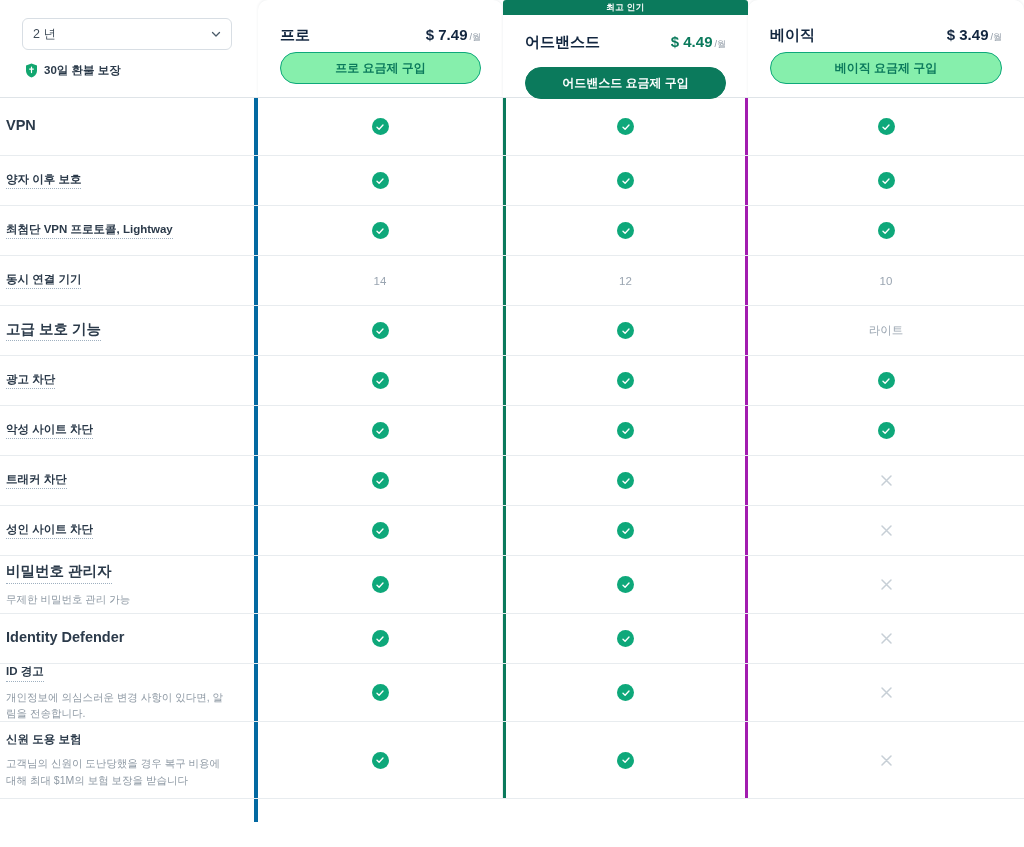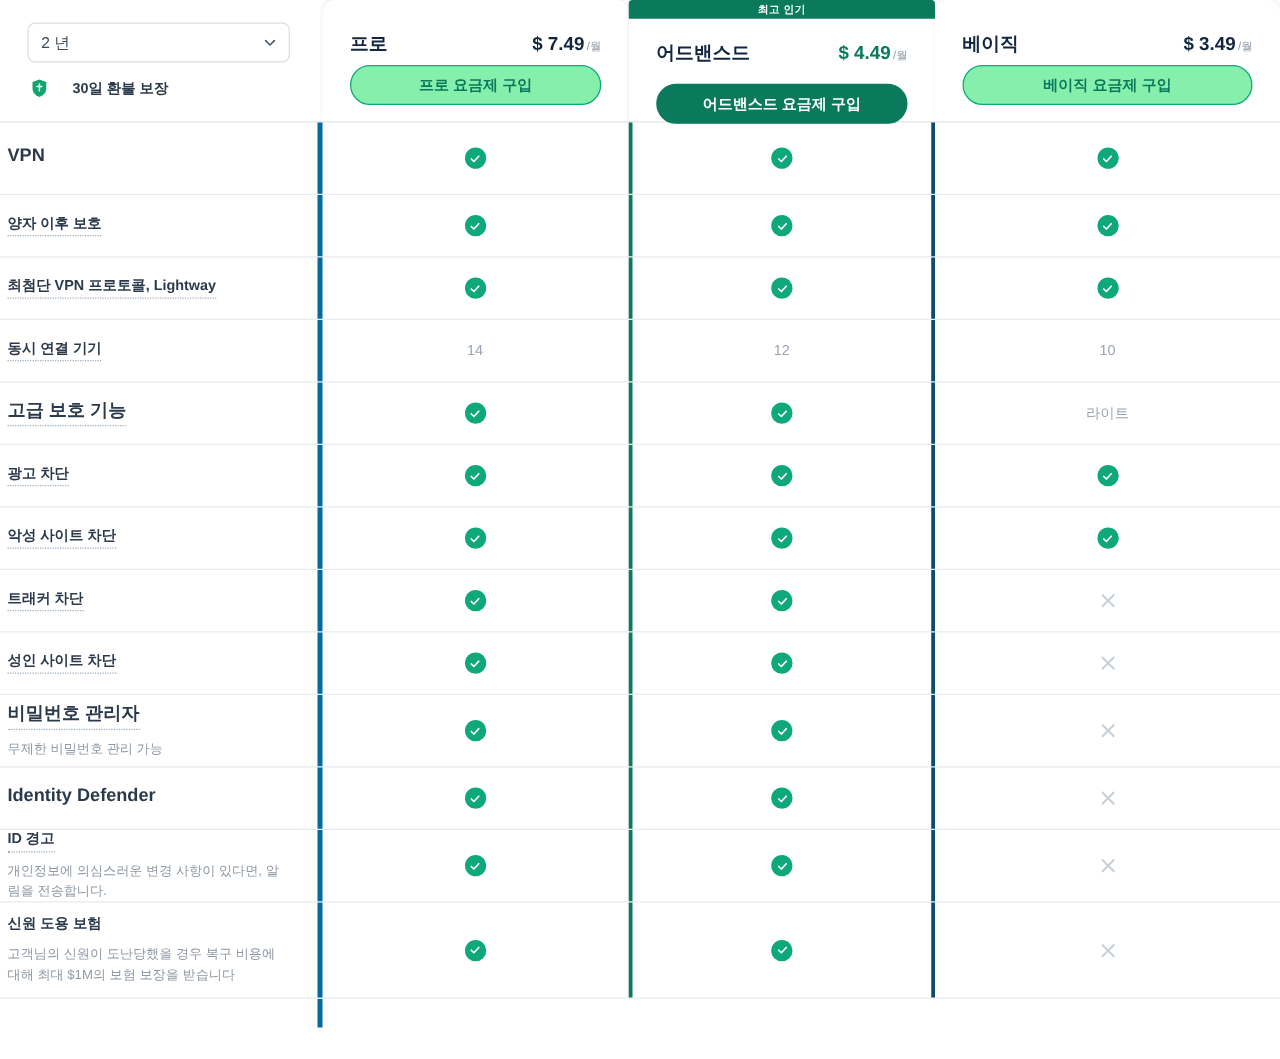--- a/index.html
+++ b/index.html
@@ -68,21 +68,21 @@
     position: absolute;
     right: 9px;
     top: 50%;
     transform: translateY(-50%);
     line-height: 0;
   }
 
   .guarantee {
     display: flex;
     align-items: center;
-    gap: 20px;
+    gap: 6px;
     margin-top: 13px;
     font-size: 11.5px;
     font-weight: 700;
     color: #2b3a4a;
     padding-left: 3px;
   }
   .guarantee .shield { line-height: 0; }
 
   
   .plans {
@@ -242,21 +242,21 @@
   .cell-val {
     display: flex;
     align-items: center;
     justify-content: center;
     font-size: 11.5px;
     color: var(--muted);
   }
   .cell-val.pro   { width: var(--col-w);  flex: 0 0 var(--col-w); }
   .cell-val.adv   { width: var(--adv-w);  flex: 0 0 var(--adv-w);
                     border-left: 3px solid var(--green-dark);
-                    border-right: 3px solid #0c4a6e; }
+                    border-right: 3px solid #a21caf; }
   .cell-val.basic { width: var(--basic-w);flex: 0 0 var(--basic-w); }
 
   .cell-val.pro   { border-right: 1px solid #eef1f3; }
 
   
   .ok {
     width: 17px; height: 17px;
     border-radius: 50%;
     background: var(--green);
     display: inline-flex;

